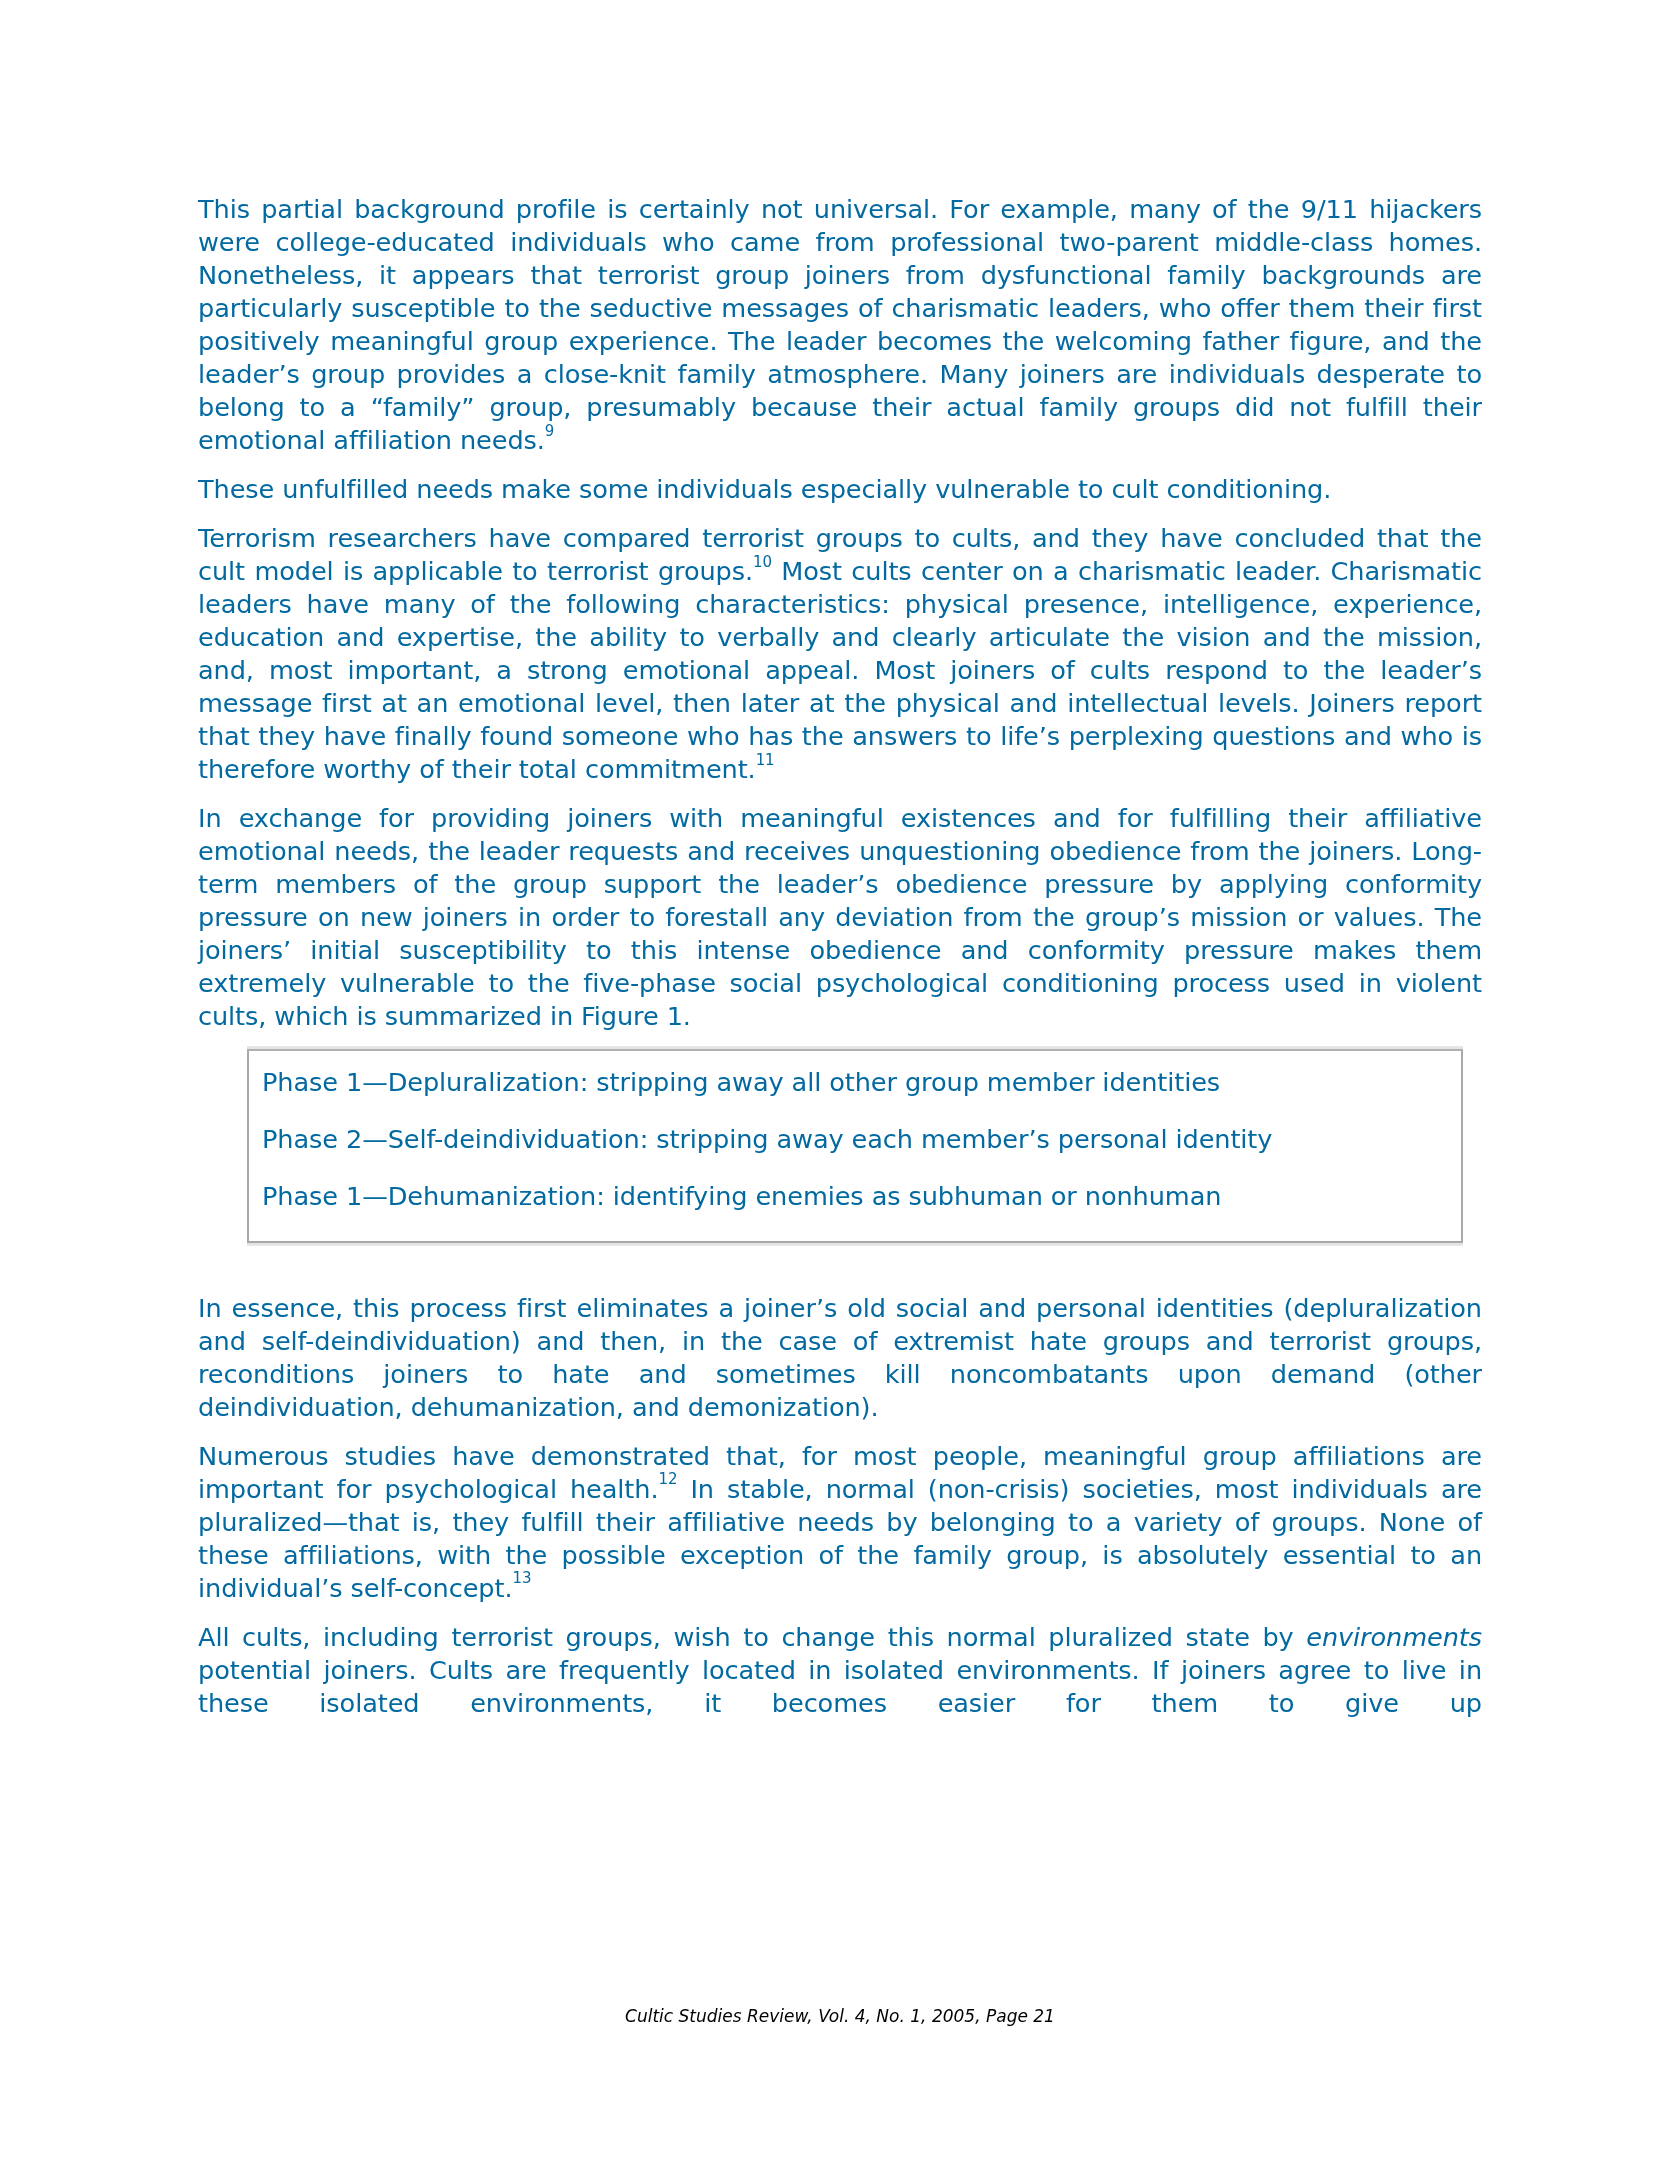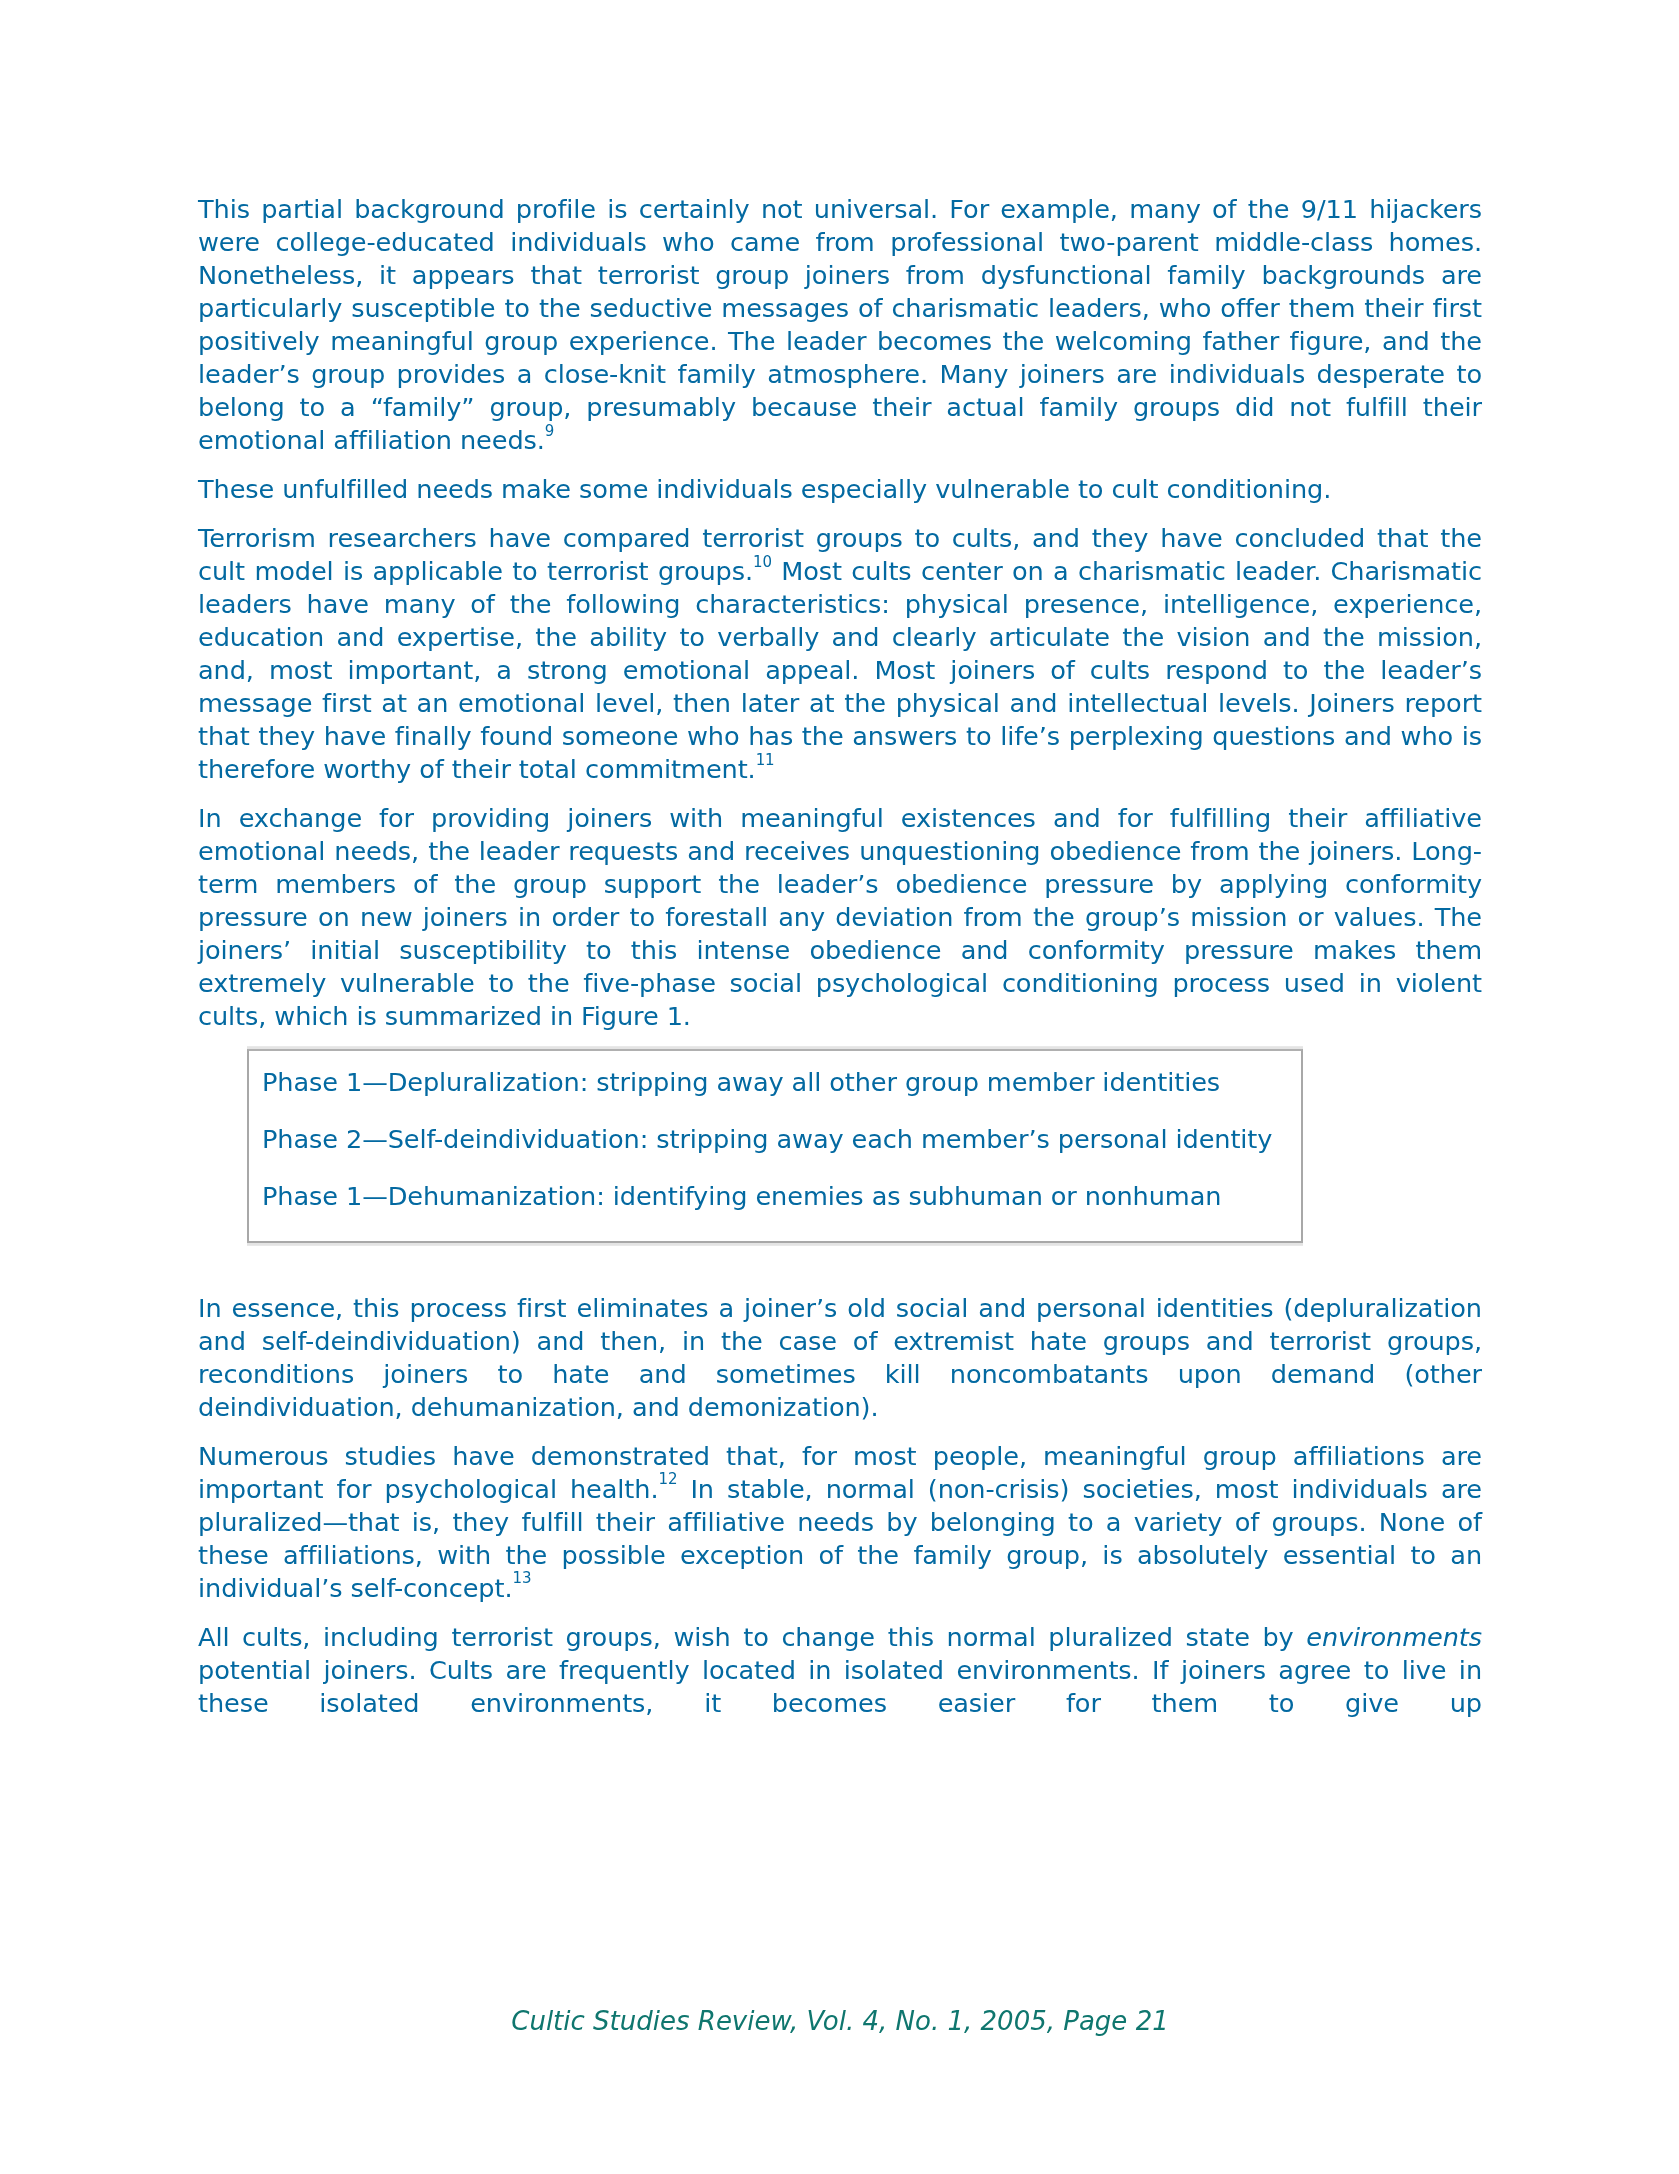--- a/index.html
+++ b/index.html
@@ -6,30 +6,30 @@
   body { width: 1680px; height: 2174px; position: relative; overflow: hidden; }
   .page {
     position: absolute; left: 198px; top: 193px; width: 1284px;
     font-family: "DejaVu Sans", sans-serif; font-size: 25.6px; line-height: 33px;
     color: #0369a1; letter-spacing: -0.1px;
   }
   p { margin: 0 0 16px 0; text-align: justify; text-align-last: left; }
   sup { font-size: 15px; line-height: 0; position: relative; top: -3.8px; vertical-align: super; }
   .caption { font-weight: bold; font-style: italic; margin: 19px 0 34px 0; text-align: left; }
   .figbox {
-    margin-left: 49px; width: 1056px; box-sizing: border-box;
+    margin-left: 49px; width: 1216px; box-sizing: border-box;
     border: 2.8px solid #a8a8a8; border-top-color: #b0b0b0;
     box-shadow: 0 -2.8px 0 #e4e4e4, 0 2.8px 0 #e4e4e4;
     padding: 11.3px 9.4px 7.5px 13px;
   }
   .phase { margin: 0; height: 57px; line-height: 41px; text-align: left; white-space: nowrap; }
   .after-box { margin-top: 49px; }
   .footer {
     position: absolute; left: 0; width: 1680px; top: 2006px; text-align: center;
-    font-family: "DejaVu Sans", sans-serif; font-style: italic; font-size: 26px; color: #0f766e;
+    font-family: "DejaVu Sans", sans-serif; font-style: italic; font-size: 17px; color: #000000;
   }
 </style>
 </head>
 <body>
 
 <div class="page">
   <p><span>This partial background profile is certainly not universal. For example, many of the 9/11 hijackers were college-educated individuals who came from professional two-parent middle-class homes. Nonetheless, it appears that terrorist group joiners from dysfunctional family backgrounds are particularly susceptible to the seductive messages of charismatic leaders, who offer them their first positively meaningful group experience. The leader becomes the welcoming father figure, and the leader’s group provides a close-knit family atmosphere. Many joiners are individuals desperate to belong to a “family” group, presumably because their actual family groups did not fulfill their emotional affiliation needs.</span><sup>9</sup></p>
 
   <p><span>These unfulfilled needs make some individuals especially vulnerable to cult conditioning.</span></p>
 

